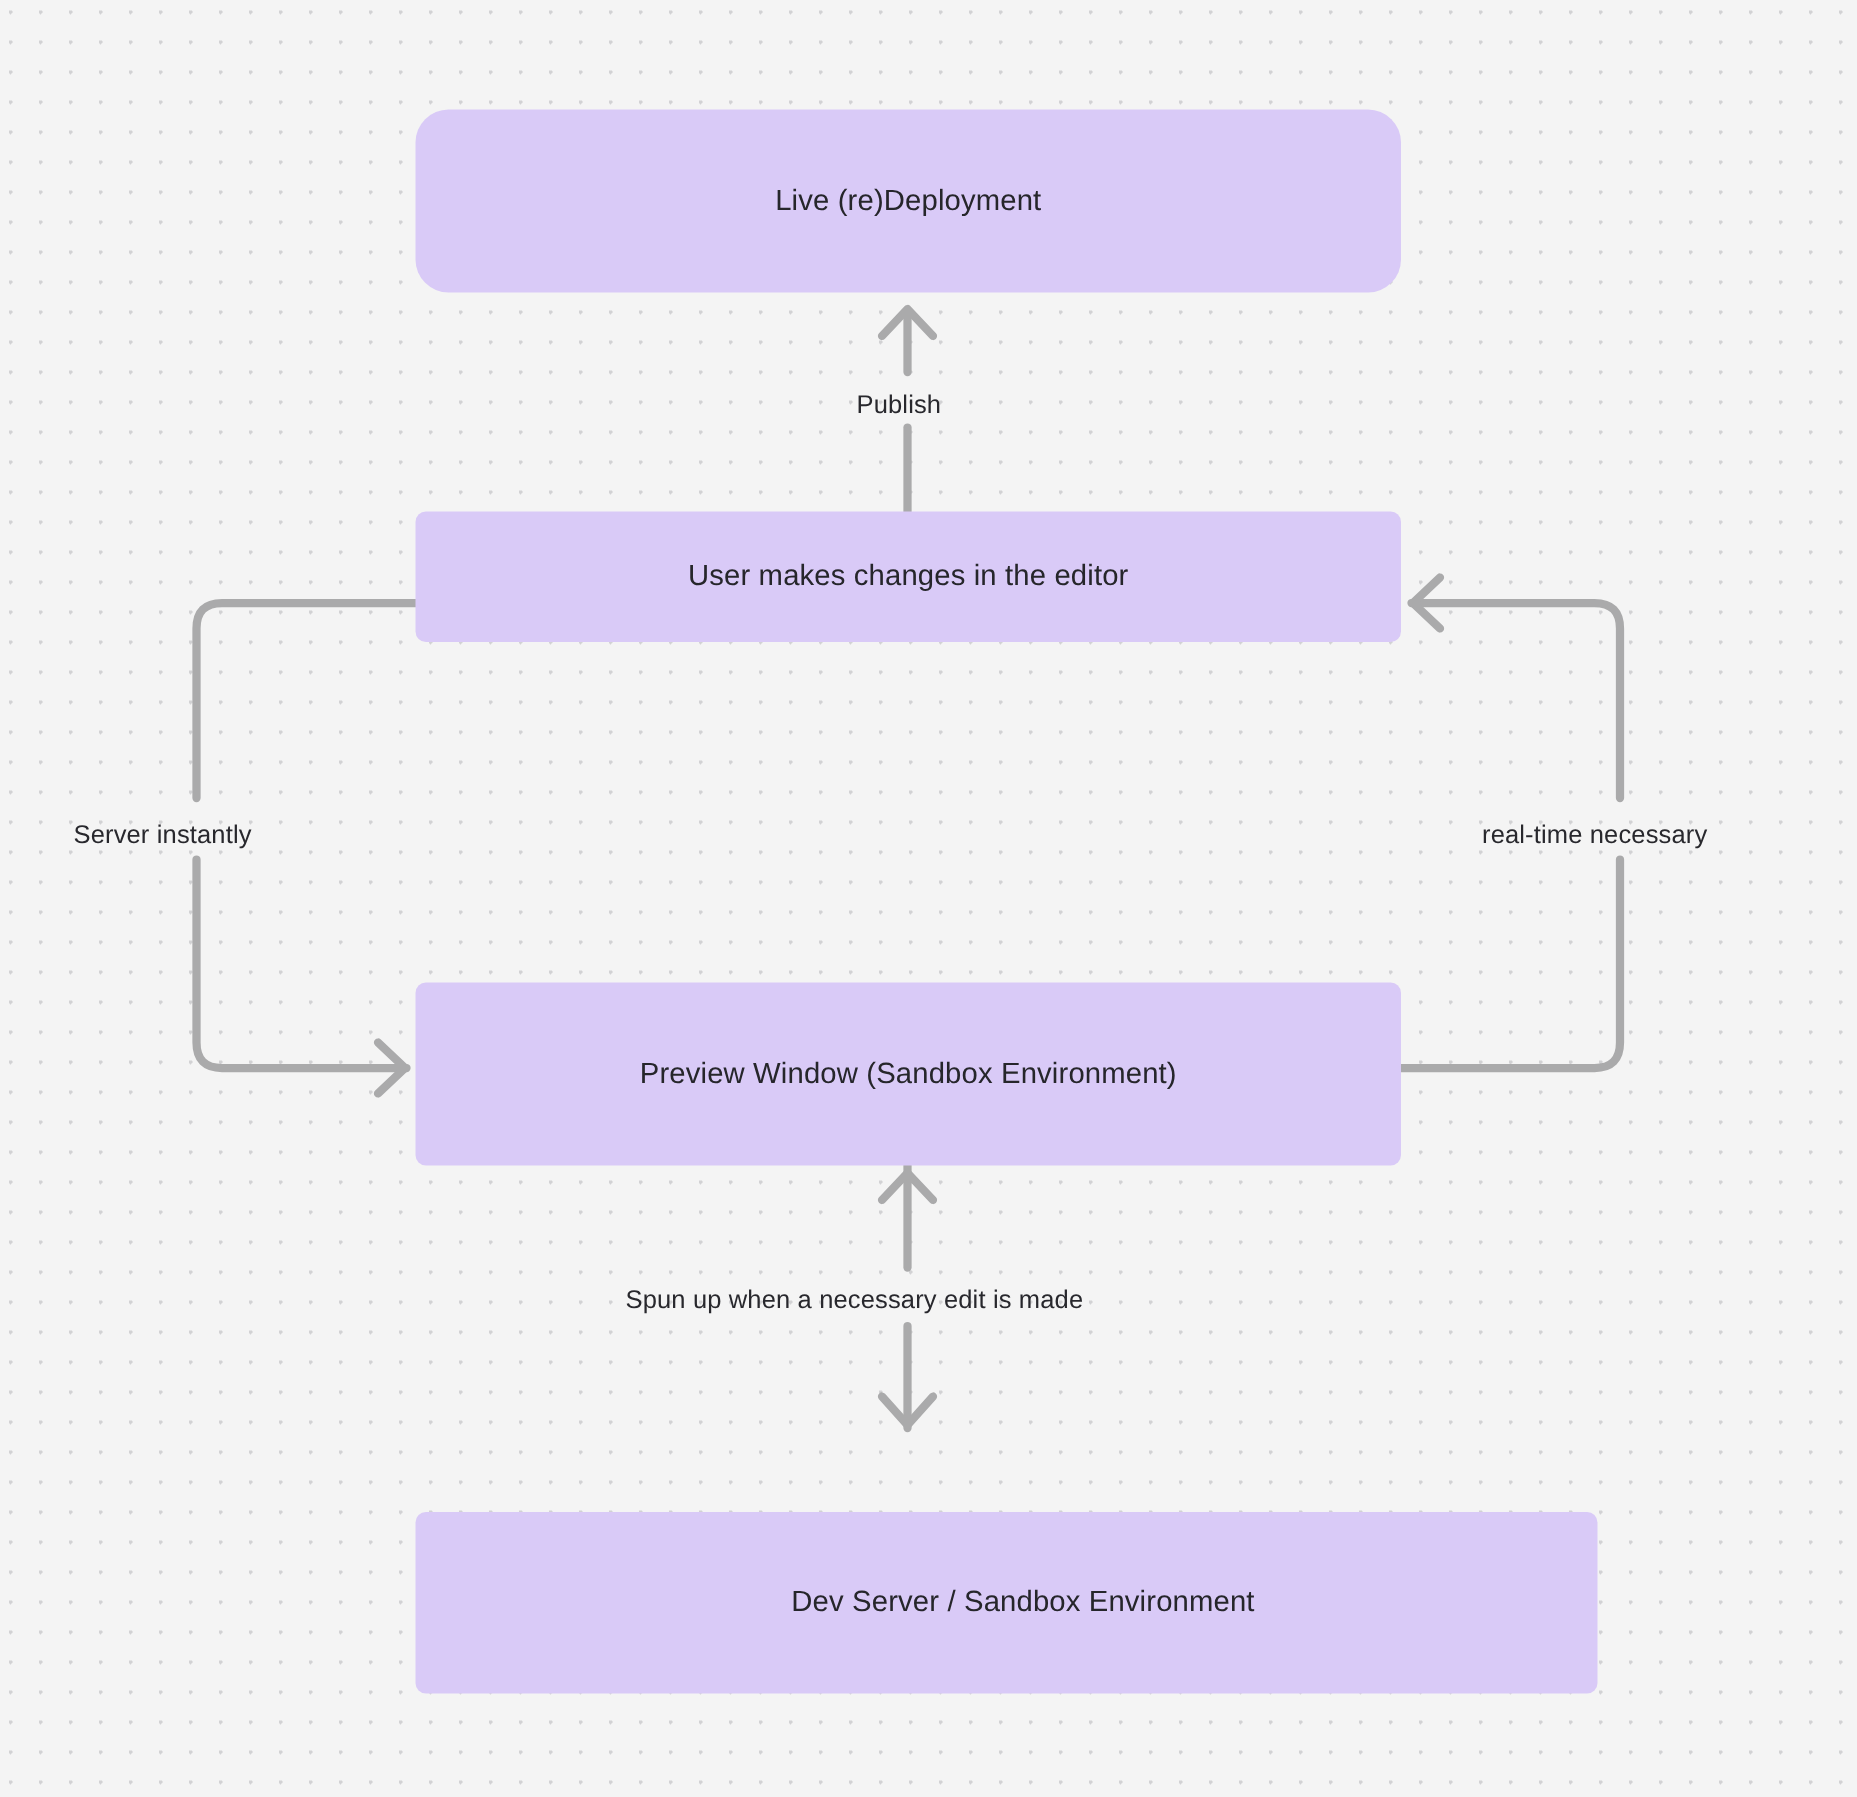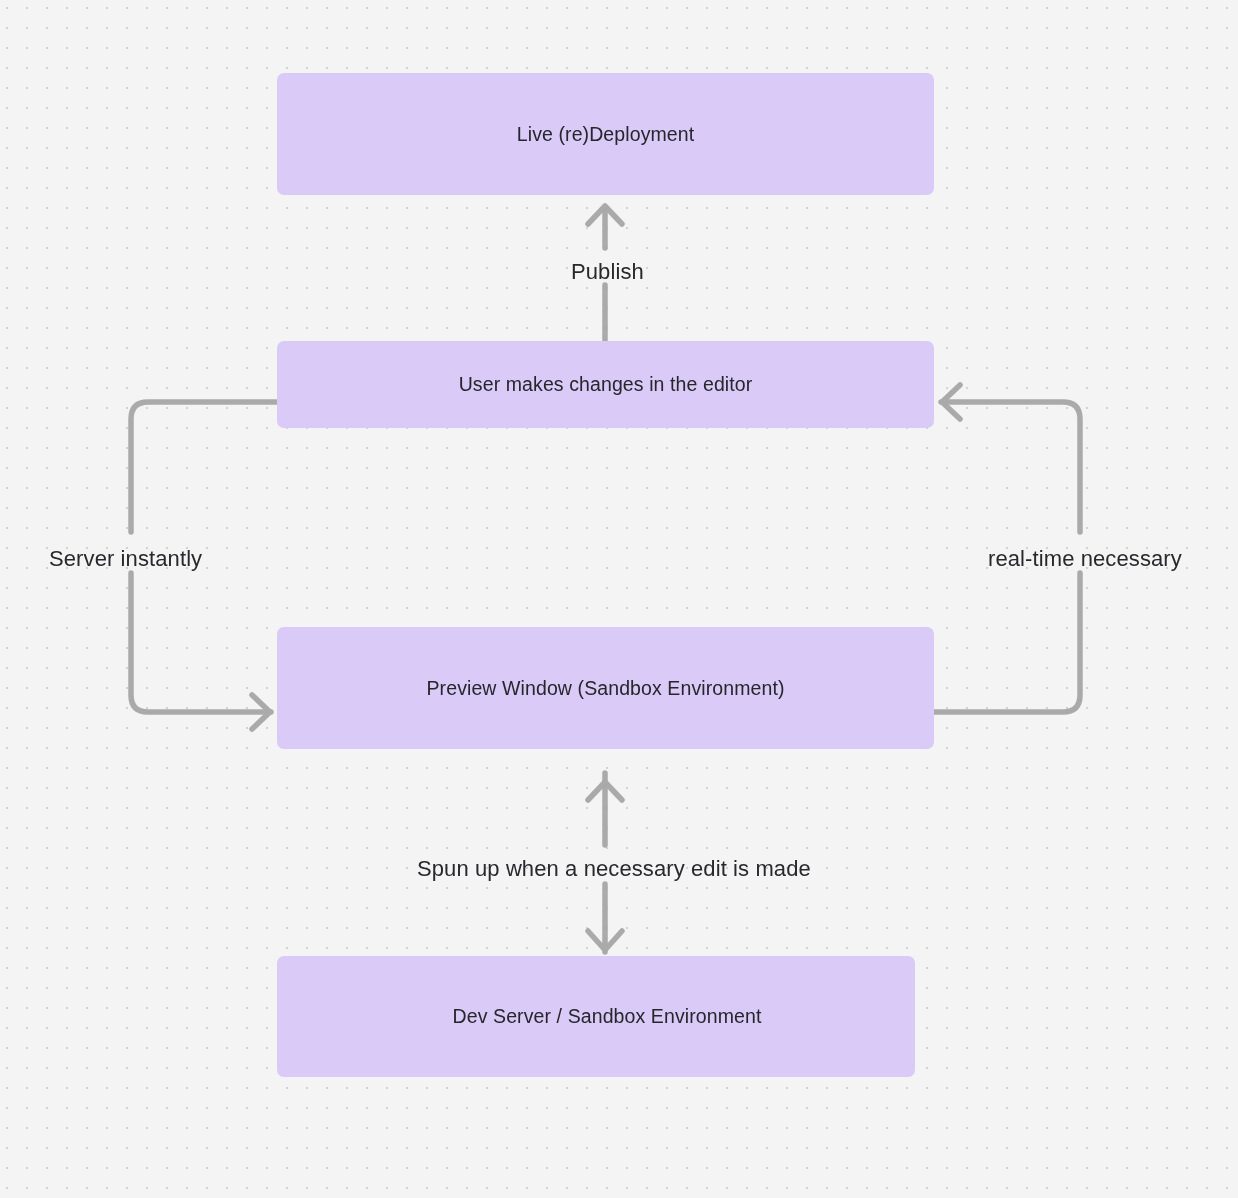--- a/index.html
+++ b/index.html
@@ -42,31 +42,31 @@
   .node-label {
     font-size: 19.5px;
     color: #26262b;
     letter-spacing: 0.1px;
     text-align: center;
     line-height: 1.25;
     white-space: nowrap;
   }
   .edge-label {
     position: absolute;
-    font-size: 22px;
+    font-size: 17px;
     color: #28282d;
     letter-spacing: 0.1px;
     white-space: nowrap;
     line-height: 1;
   }
   
-  #node-live        { left: 277px; top: 73px;  width: 657px; height: 122px; }
+  #node-live        { left: 277px; top: 73px;  width: 657px; height: 122px; border-radius: 22px; }
   #node-user-edit   { left: 277px; top: 341px; width: 657px; height: 87px; }
-  #node-preview     { left: 277px; top: 627px; width: 657px; height: 122px; }
-  #node-devserver   { left: 277px; top: 956px; width: 638px; height: 121px; padding-left: 22px; }
+  #node-preview     { left: 277px; top: 655px; width: 657px; height: 122px; }
+  #node-devserver   { left: 277px; top: 1008px; width: 788px; height: 121px; padding-left: 22px; }
 
   
   #label-publish    { left: 571px; top: 261px; }
   #label-updates    { left: 49px;  top: 548px; }
   #label-feedback   { left: 988px; top: 548px; }
   #label-spun-up    { left: 417px; top: 858px; }
 </style>
 </head>
 <body>
 

